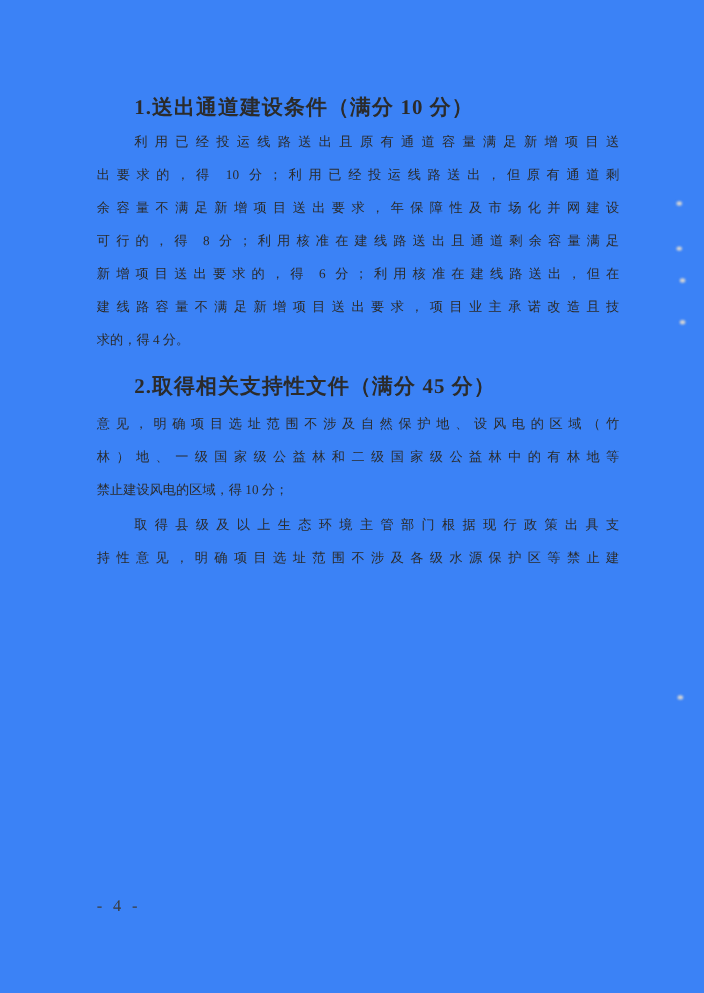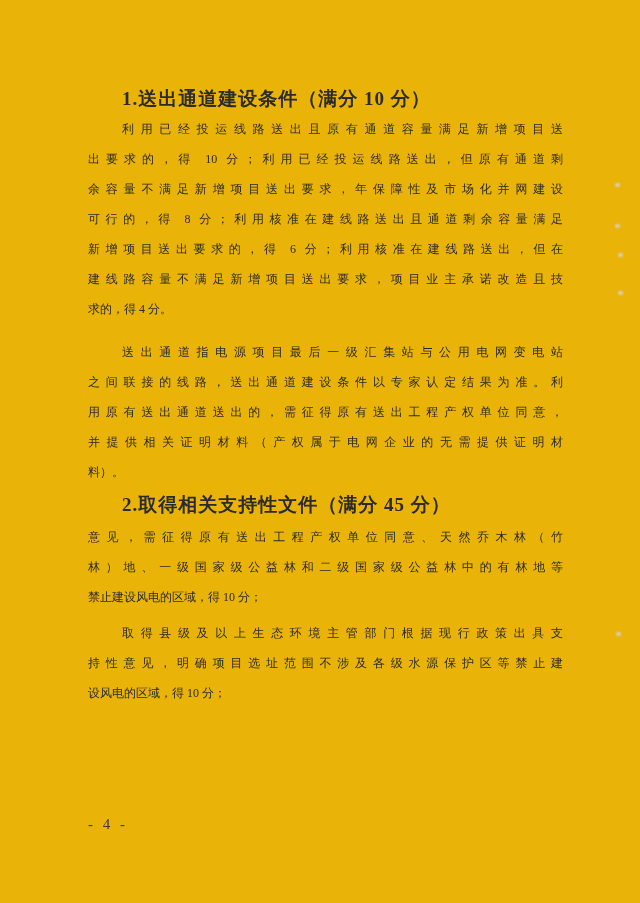--- a/index.html
+++ b/index.html
@@ -4,21 +4,21 @@
 <style>
   html, body {
     margin: 0;
     padding: 0;
     background: #ffffff;
   }
   .page {
     position: relative;
     width: 640px;
     height: 903px;
-    background: #eab308;
+    background: #3b82f6;
     overflow: hidden;
     font-family: "Liberation Serif", serif;
     color: #2b2b2b;
   }
   .doc {
     position: absolute;
     left: 88px;
     top: 84px;
     width: 475px;
   }
@@ -78,37 +78,29 @@
       <div class="block heading">1.送出通道建设条件（满分 10 分）</div>
       <div class="block paragraph">
         <div class="line first">利用已经投运线路送出且原有通道容量满足新增项目送</div>
         <div class="line">出要求的，得 10 分；利用已经投运线路送出，但原有通道剩</div>
         <div class="line">余容量不满足新增项目送出要求，年保障性及市场化并网建设</div>
         <div class="line">可行的，得 8 分；利用核准在建线路送出且通道剩余容量满足</div>
         <div class="line">新增项目送出要求的，得 6 分；利用核准在建线路送出，但在</div>
         <div class="line">建线路容量不满足新增项目送出要求，项目业主承诺改造且技</div>
         <div class="line last">求的，得 4 分。</div>
       </div>
-      <div class="block paragraph">
-        <div class="line first">送出通道指电源项目最后一级汇集站与公用电网变电站</div>
-        <div class="line">之间联接的线路，送出通道建设条件以专家认定结果为准。利</div>
-        <div class="line">用原有送出通道送出的，需征得原有送出工程产权单位同意，</div>
-        <div class="line">并提供相关证明材料（产权属于电网企业的无需提供证明材</div>
-        <div class="line last">料）。</div>
-      </div>
       <div class="block heading">2.取得相关支持性文件（满分 45 分）</div>
       <div class="block paragraph">
-        <div class="line">意见，需征得原有送出工程产权单位同意、天然乔木林（竹</div>
+        <div class="line">意见，明确项目选址范围不涉及自然保护地、设风电的区域（竹</div>
         <div class="line">林）地、一级国家级公益林和二级国家级公益林中的有林地等</div>
         <div class="line last">禁止建设风电的区域，得 10 分；</div>
       </div>
       <div class="block paragraph">
         <div class="line first">取得县级及以上生态环境主管部门根据现行政策出具支</div>
         <div class="line">持性意见，明确项目选址范围不涉及各级水源保护区等禁止建</div>
-        <div class="line last">设风电的区域，得 10 分；</div>
       </div>
     </div>
   <div class="footer">- 4 -</div>
   <div class="artifact a1"></div>
   <div class="artifact a2"></div>
   <div class="artifact a3"></div>
   <div class="artifact a4"></div>
   <div class="artifact a5"></div>
 </div>
 

